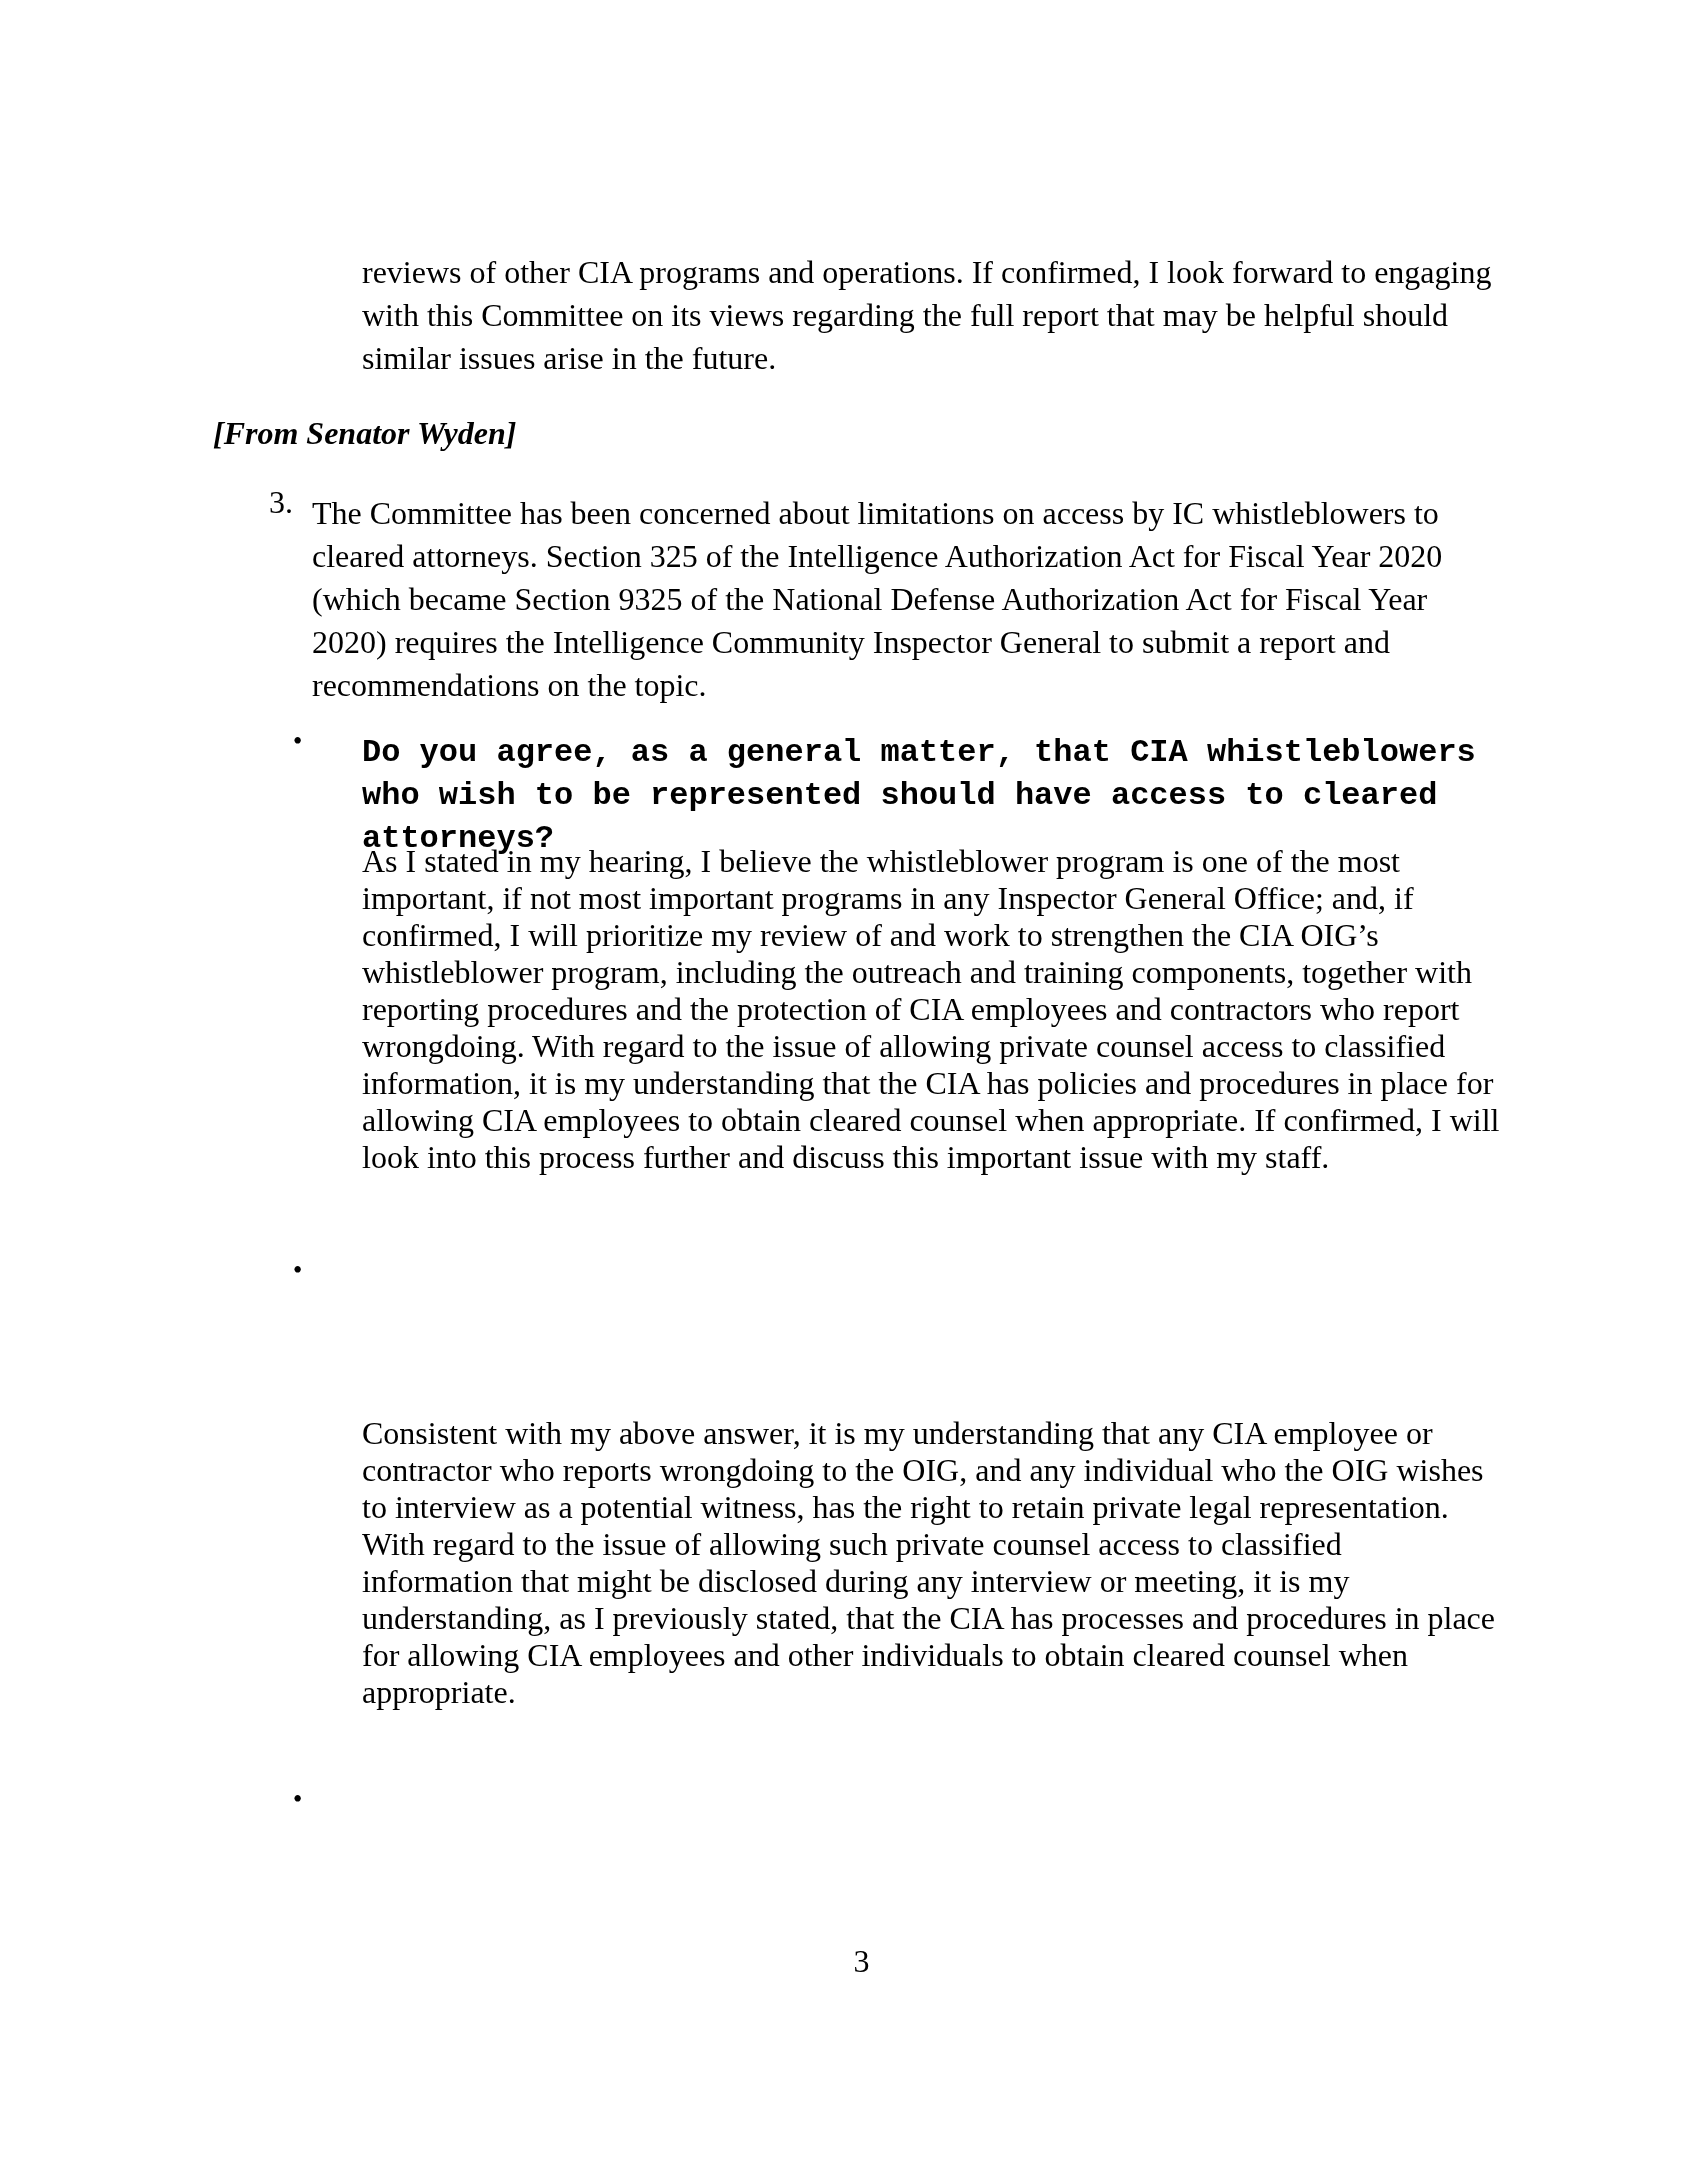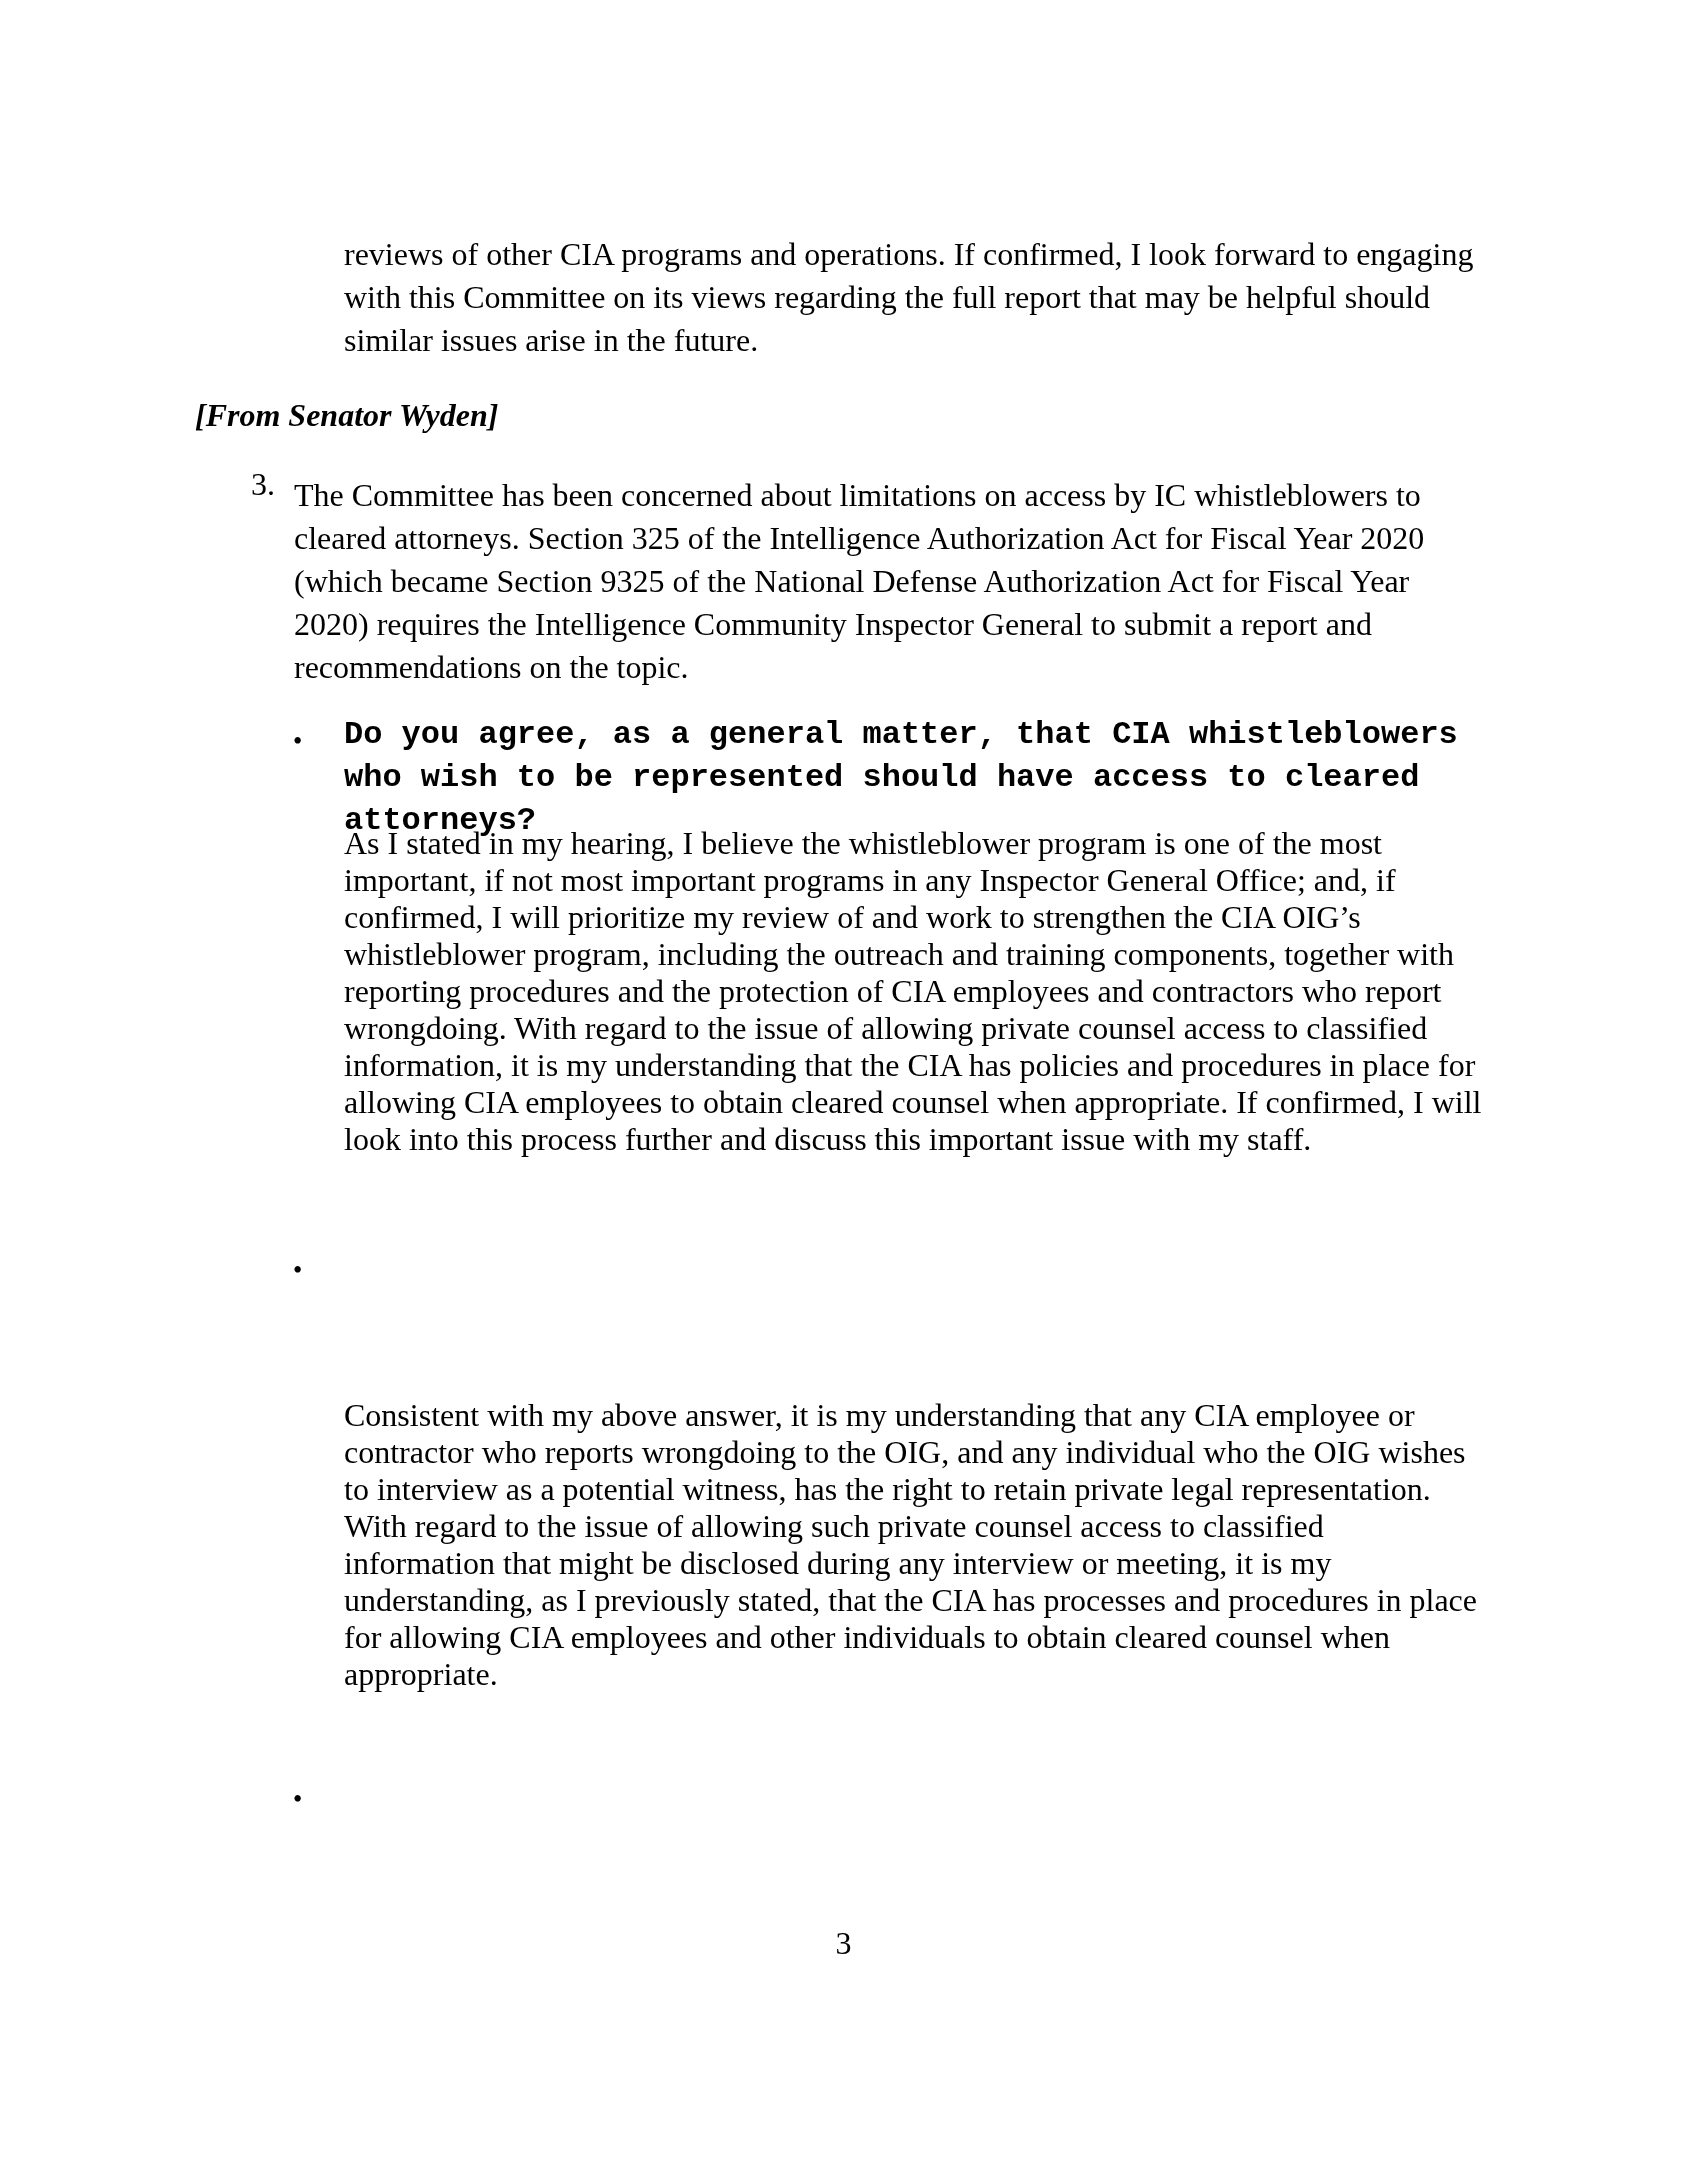--- a/index.html
+++ b/index.html
@@ -1,19 +1,19 @@
 <!DOCTYPE html>
 <html style="font-size:10.6px"><head>
   <meta charset="utf-8">
   <style>
     html, body { margin: 0; padding: 0; background: #ffffff; }
     body { width: 1687px; height: 2183px; position: relative; overflow: hidden;
            font-family: "Liberation Serif", serif; color: #000; font-size: 32px; }
     .page { position: absolute; left: 0; top: 0; width: 1687px; height: 2183px; }
-    .blk { position: absolute; margin: 0; }
+    .blk { position: absolute; margin: 18px; }
     .para-top { left: 344px; top: 233px; width: 1138px; line-height: 43px; }
     .heading { left: 195px; top: 394px; font-style: italic; font-weight: bold; line-height: 43px; }
     .item3-num { left: 251px; top: 463px; line-height: 43px; }
     .item3-text { left: 294px; top: 474px; width: 1178px; line-height: 43px; }
     .bullet { position: absolute; left: 293px; font-size: 26.5px; line-height: 43px; }
     .q { left: 344px; width: 1138px; font-weight: bold; line-height: 43px; font-family: Liberation Mono, monospace; }
     .a { left: 344px; width: 1138px; line-height: 37px; }
     .pnum { left: 0; width: 1687px; text-align: center; top: 1923px; line-height: 40px; }
   </style>
 </head>

